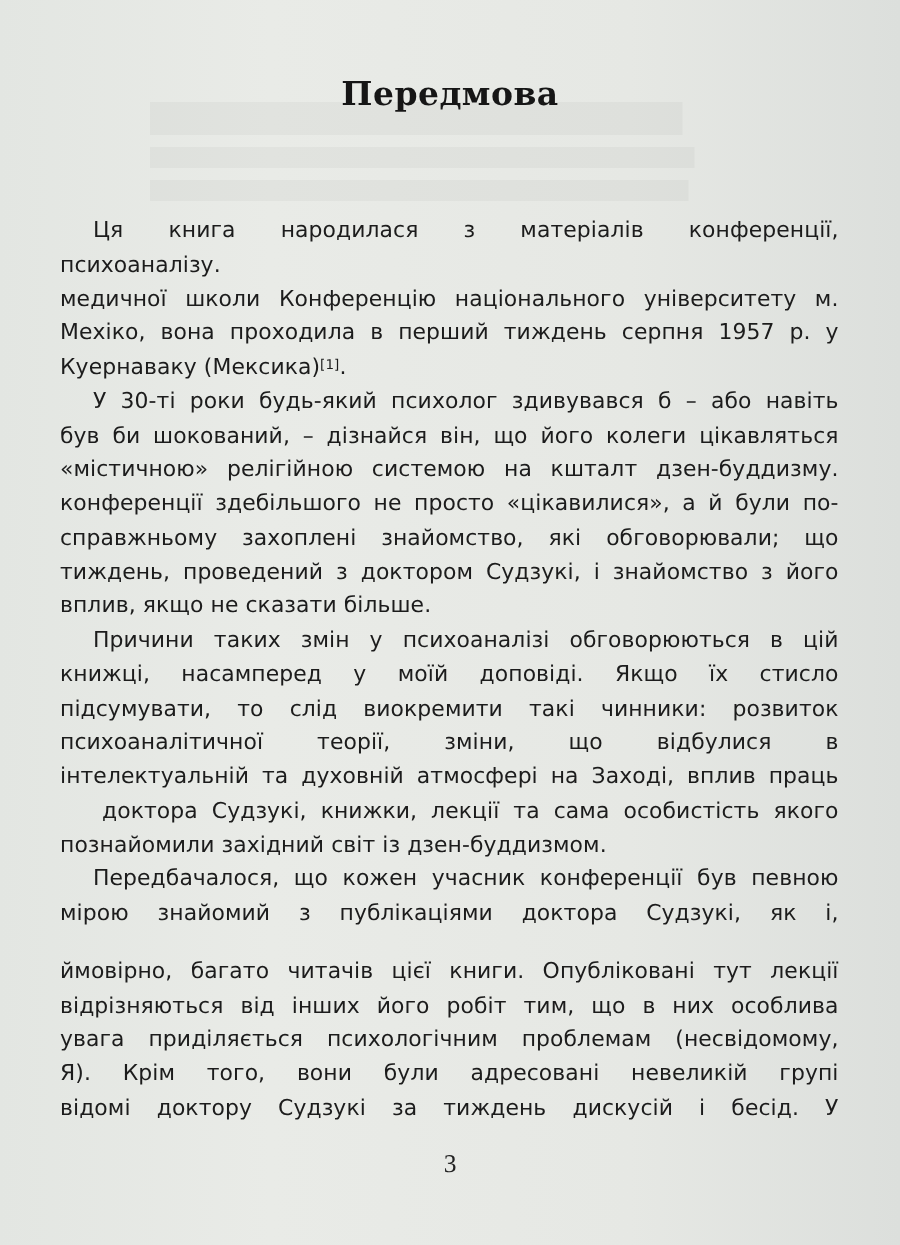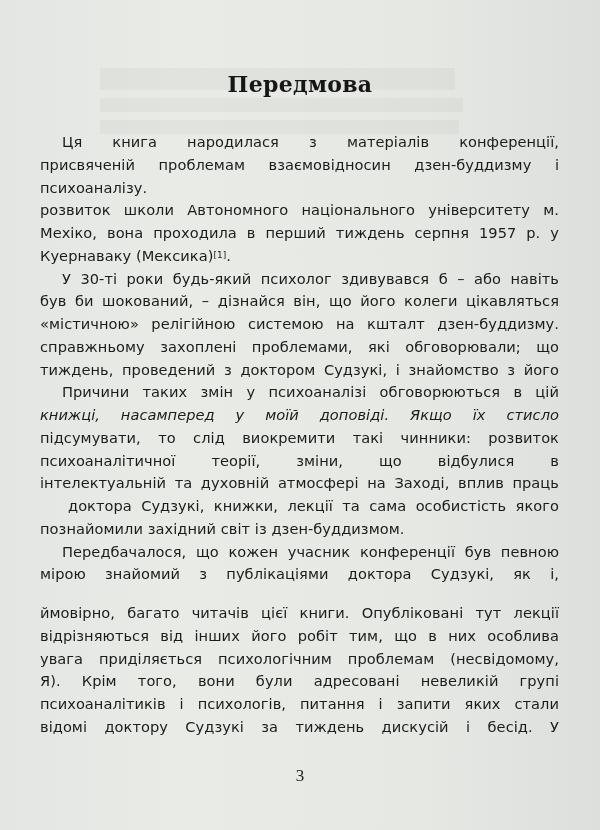--- a/index.html
+++ b/index.html
@@ -9,21 +9,21 @@
     font-family: "DejaVu Serif", serif;
     color: #1c1c1c;
     position: relative;
   }
   .ghost {
     position: absolute; left: 100px; top: 68px; width: 370px;
     opacity: 0.06; font-family: "DejaVu Sans", sans-serif; font-size: 13px; line-height: 22px;
     color: #000; pointer-events: none;
   }
   .title {
-    position: absolute; top: 71px; left: 0; width: 600px; text-align: center;
+    position: absolute; top: 50px; left: 0; width: 600px; text-align: center;
     font-family: "DejaVu Serif", serif; font-weight: bold; font-size: 22px; letter-spacing: 0.3px;
     color: #161616;
   }
   .text {
     position: absolute; left: 40px; top: 131px; width: 519px;
     font-family: "DejaVu Sans", sans-serif; font-size: 14.6px; line-height: 22.75px;
     letter-spacing: 0.05px;
   }
   .line {
     display: block; height: 22.75px; white-space: nowrap;
@@ -43,45 +43,45 @@
 <div class="ghost" aria-hidden="true">
   <div style="height:22px;background:#000;opacity:.5;width:96%;margin-bottom:8px"></div>
   <div style="height:14px;background:#000;opacity:.5;width:98%;margin-bottom:8px"></div>
   <div style="height:14px;background:#000;opacity:.5;width:97%"></div>
 </div>
 
 <div class="title">Передмова</div>
 
 <div class="text">
 
-  <span class="line indent" style="white-space: normal; overflow: hidden;">Ця книга народилася з матеріалів конференції,</span>
-  <span class="line" style="white-space: normal; overflow: hidden;">присвяченій проблемам взаємовідносин дзен-буддизму і</span>
+  <span class="line indent" style="white-space: normal; overflow: hidden; margin-top: 12px;">Ця книга народилася з матеріалів конференції,</span>
   <span class="line last">психоаналізу.</span>
 
-  <span class="line" style="white-space: normal; overflow: hidden;">розвиток школи Автономного національного університету м.</span>
+  <span class="line" style="white-space: normal; overflow: hidden;">медичної школи Конференцію національного університету м.</span>
   <span class="line" style="white-space: normal; overflow: hidden;">Мехіко, вона проходила в перший тиждень серпня 1957 р. у</span>
   <span class="line last"><span>Куернаваку (Мексика)</span><sup class="fn">[1]</sup><span>.</span></span>
 
   <span class="line indent" style="white-space: normal; overflow: hidden;">У 30-ті роки будь-який психолог здивувався б – або навіть</span>
   <span class="line" style="white-space: normal; overflow: hidden;">був би шокований, – дізнайся він, що його колеги цікавляться</span>
   <span class="line" style="white-space: normal; overflow: hidden;">«містичною» релігійною системою на кшталт дзен-буддизму.</span>
-  <span class="line" style="white-space: normal; overflow: hidden;">справжньому захоплені проблемами, які обговорювали; що</span>
+  <span class="line" style="white-space: normal; overflow: hidden;">конференції здебільшого не просто «цікавилися», а й були по-</span>
+  <span class="line" style="white-space: normal; overflow: hidden;">справжньому захоплені знайомство, які обговорювали; що</span>
   <span class="line" style="white-space: normal; overflow: hidden;">тиждень, проведений з доктором Судзукі, і знайомство з його</span>
+  <span class="line last">вплив, якщо не сказати більше.</span>
 
   <span class="line indent" style="white-space: normal; overflow: hidden;">Причини таких змін у психоаналізі обговорюються в цій</span>
-  <span class="line" style="white-space: normal; overflow: hidden; font-style: italic;">книжці, насамперед у моїй доповіді. Якщо їх стисло</span>
+  <span class="line" style="white-space: normal; overflow: hidden;">книжці, насамперед у моїй доповіді. Якщо їх стисло</span>
   <span class="line" style="white-space: normal; overflow: hidden;">підсумувати, то слід виокремити такі чинники: розвиток</span>
   <span class="line" style="white-space: normal; overflow: hidden;">психоаналітичної теорії, зміни, що відбулися в</span>
   <span class="line" style="white-space: normal; overflow: hidden;">інтелектуальній та духовній атмосфері на Заході, вплив праць</span>
   <span class="line" style="white-space: normal; overflow: hidden; margin-left: 28px;">доктора Судзукі, книжки, лекції та сама особистість якого</span>
   <span class="line last">познайомили західний світ із дзен-буддизмом.</span>
 
   <span class="line indent" style="white-space: normal; overflow: hidden;">Передбачалося, що кожен учасник конференції був певною</span>
   <span class="line" style="white-space: normal; overflow: hidden;">мірою знайомий з публікаціями доктора Судзукі, як і,</span>
   <span class="line" style="white-space: normal; overflow: hidden; margin-top: 16px;">ймовірно, багато читачів цієї книги. Опубліковані тут лекції</span>
   <span class="line" style="white-space: normal; overflow: hidden;">відрізняються від інших його робіт тим, що в них особлива</span>
   <span class="line" style="white-space: normal; overflow: hidden;">увага приділяється психологічним проблемам (несвідомому,</span>
   <span class="line" style="white-space: normal; overflow: hidden;">Я). Крім того, вони були адресовані невеликій групі</span>
-  <span class="line" style="white-space: normal; overflow: hidden;">психоаналітиків і психологів, питання і запити яких стали</span>
   <span class="line" style="white-space: normal; overflow: hidden;">відомі доктору Судзукі за тиждень дискусій і бесід. У</span>
 </div>
 
 <div class="page-num">3</div>
 
 </body></html>

